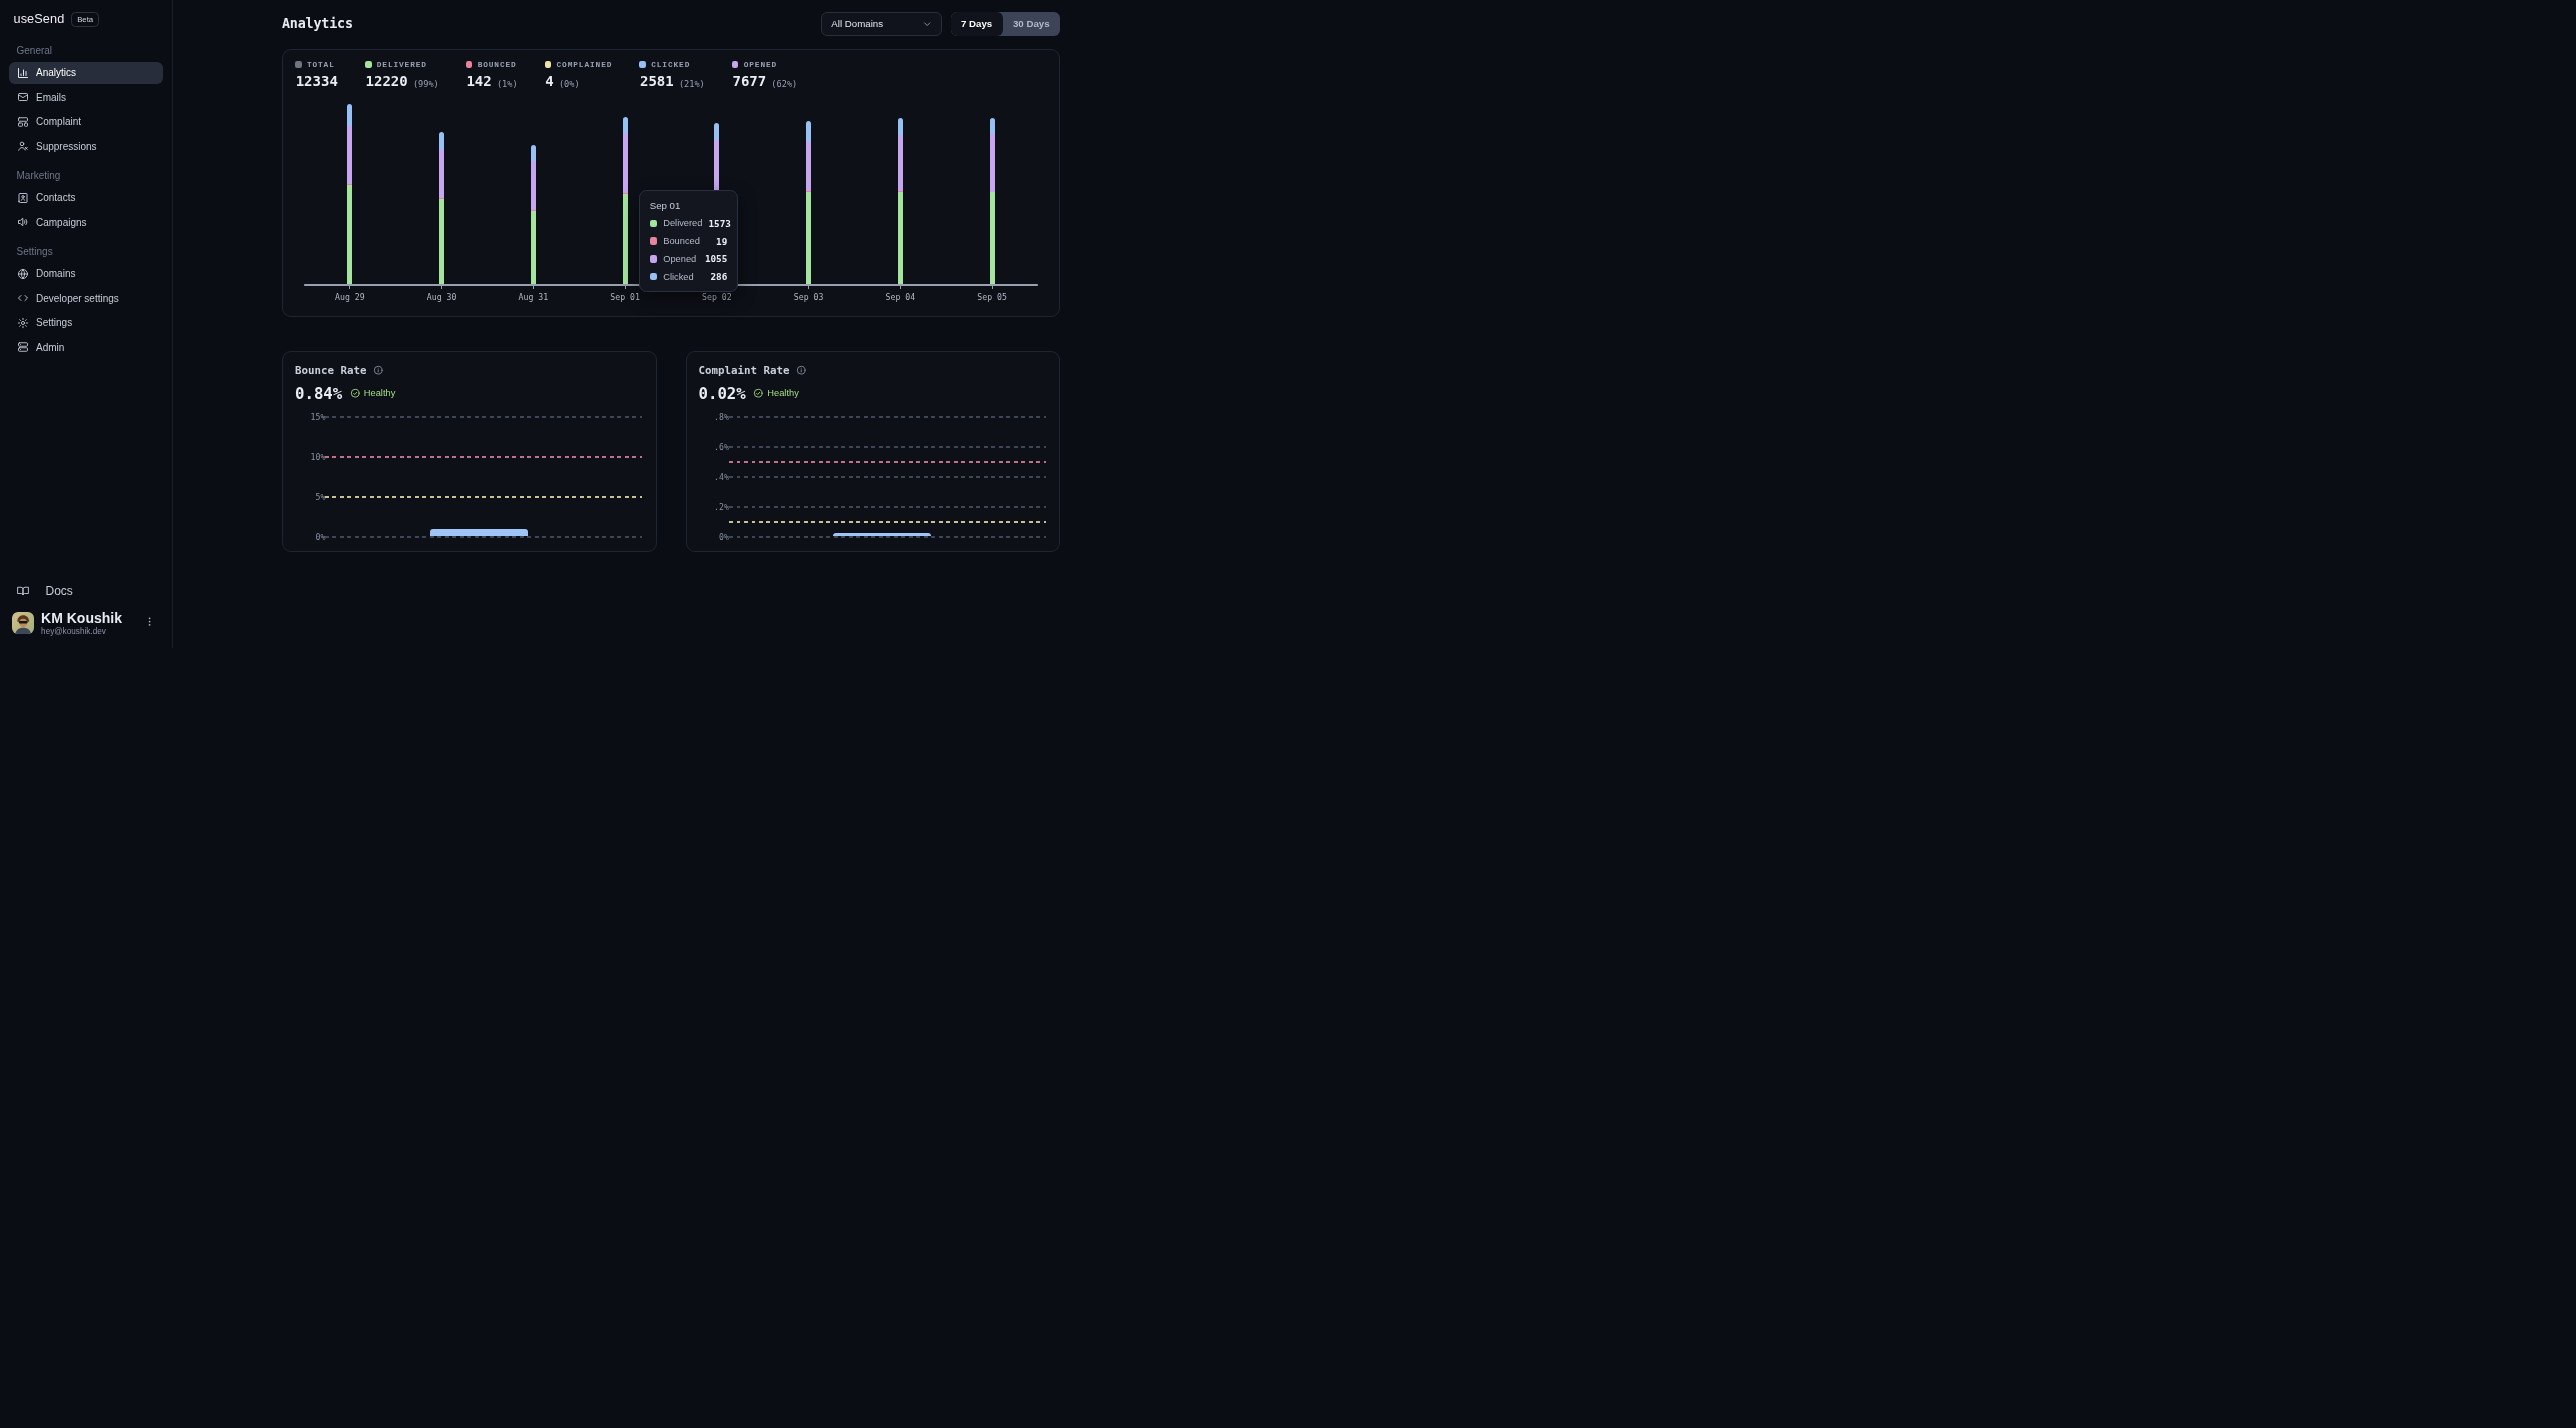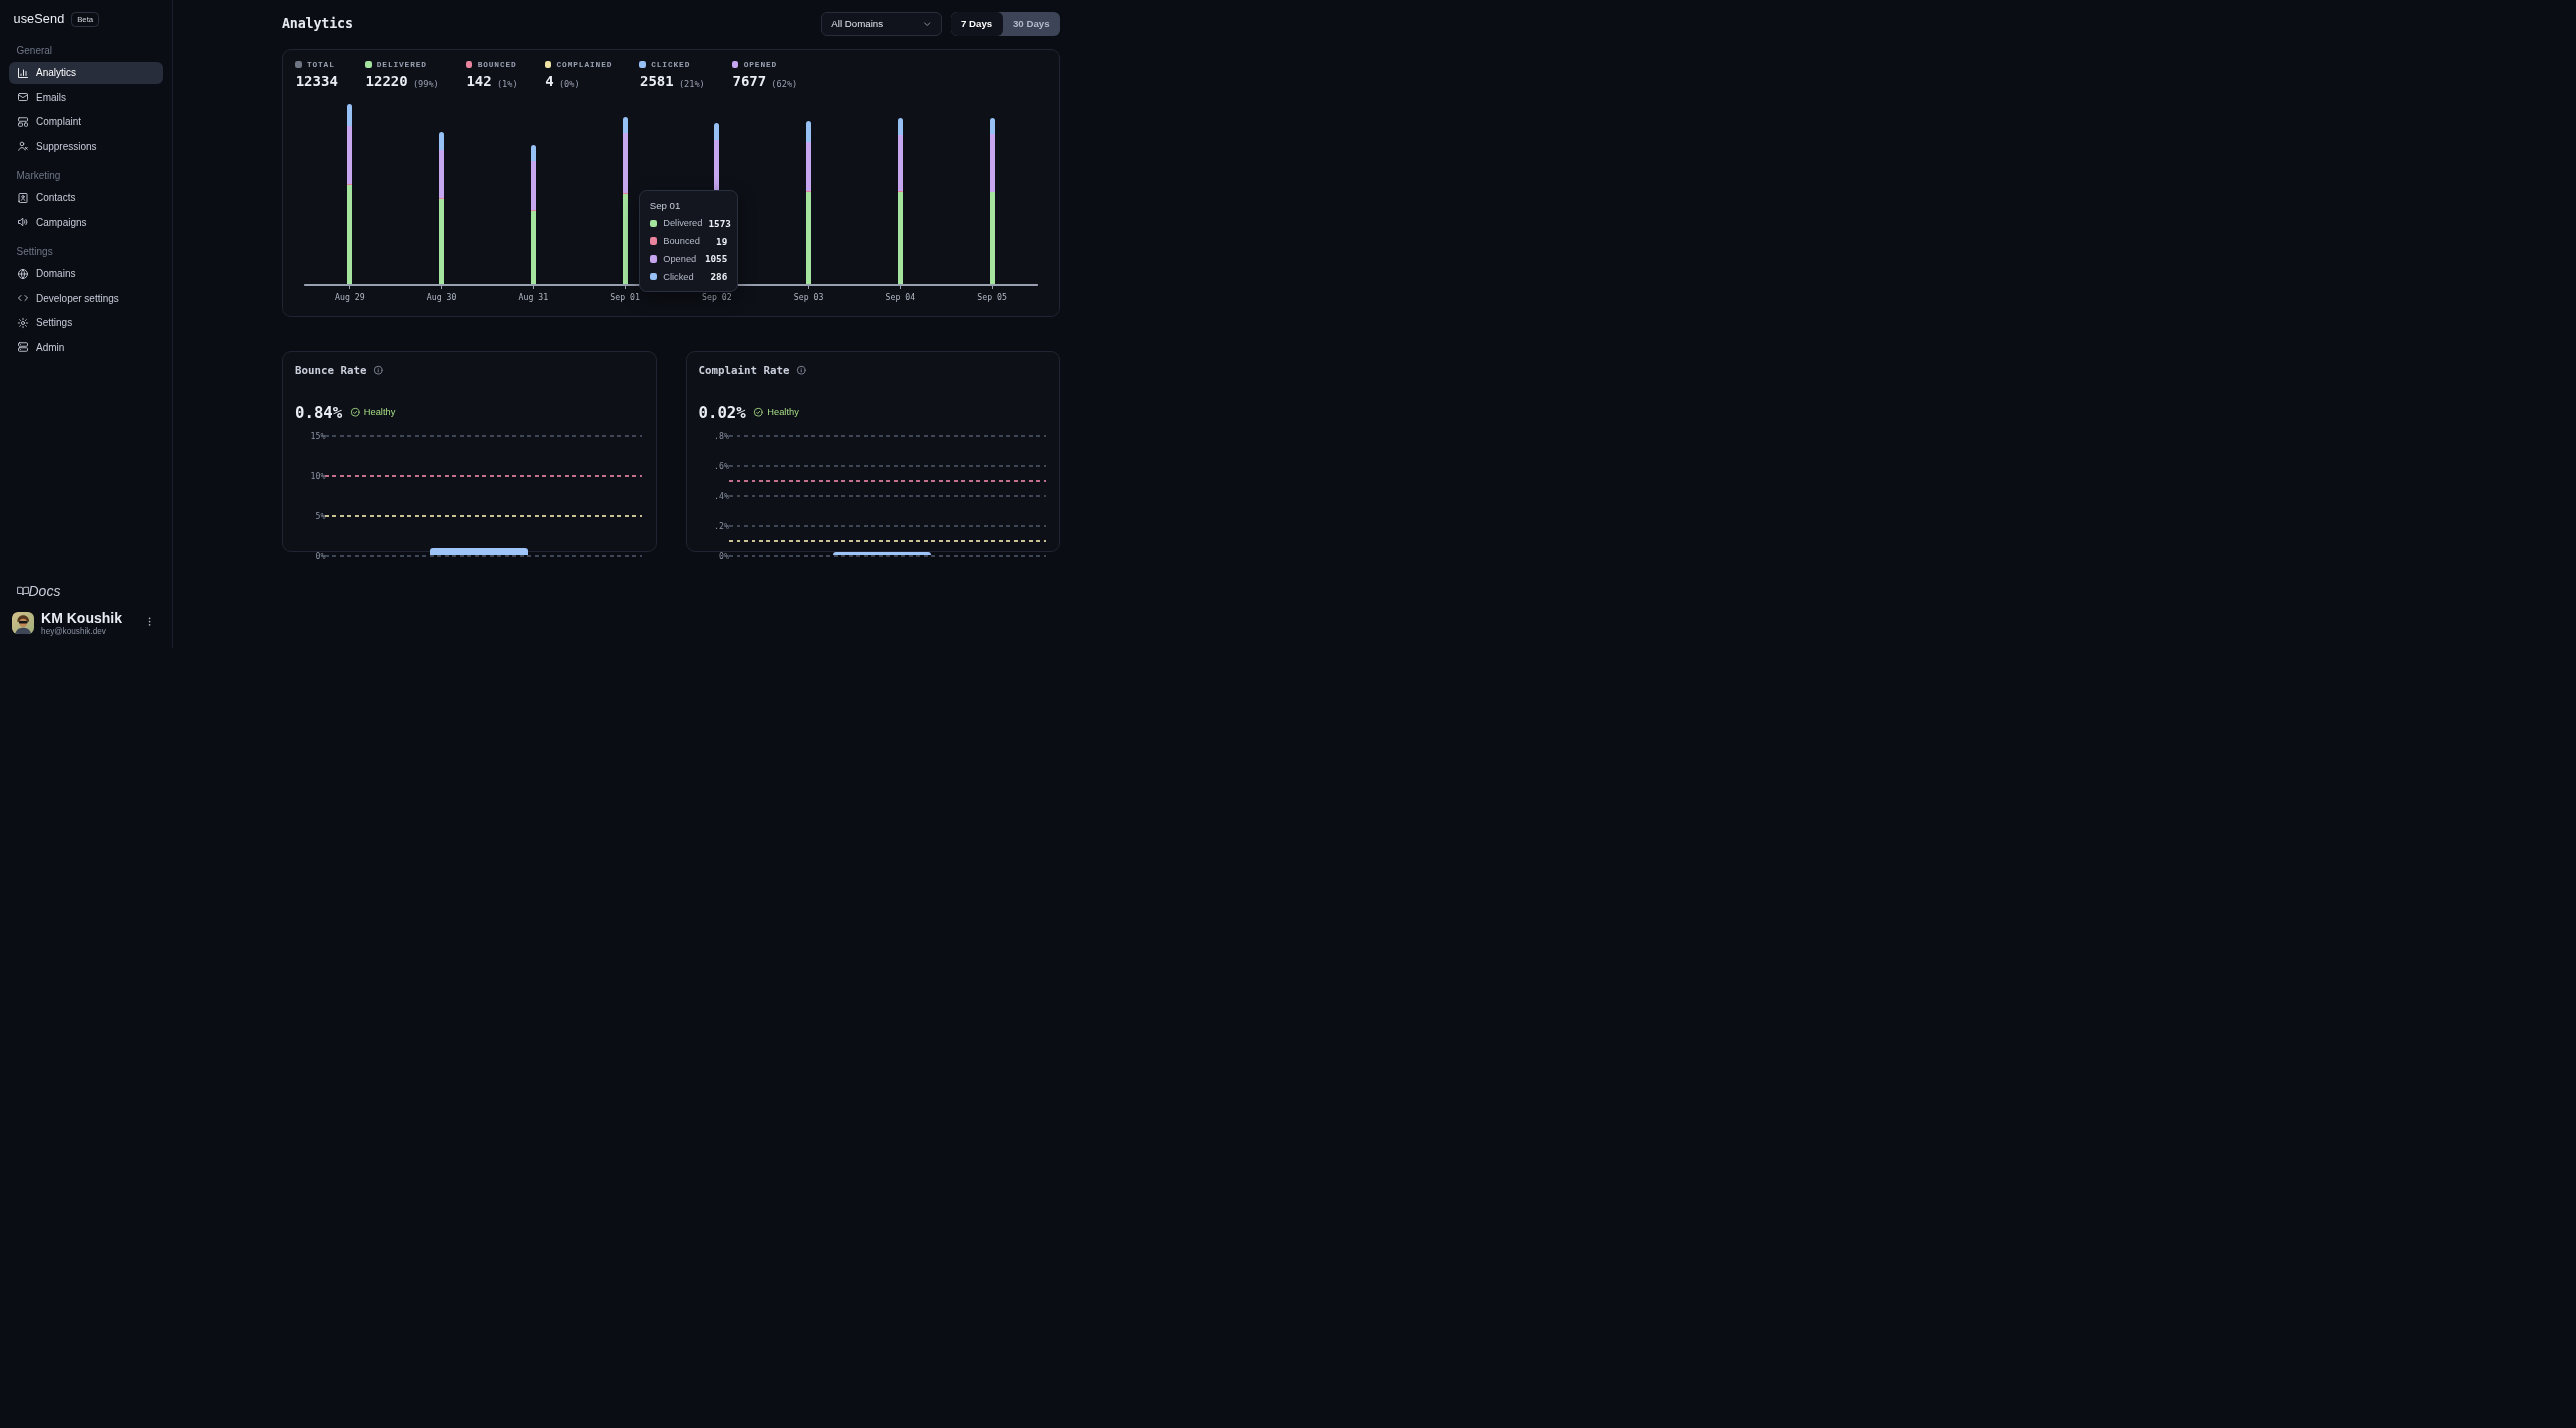--- a/index.html
+++ b/index.html
@@ -17,22 +17,22 @@
   .logo-row { display:flex; align-items:center; gap:6.7px; padding:3px 4.5px 0; }
   .logo { font-weight:400; font-size:12.7px; color:#eef0f5; letter-spacing:0.1px; }
   .badge { font-size:7.8px; color:#cfd5e0; border:0.7px solid #2c3340; border-radius:4.5px; padding:1.9px 5.2px; }
   .section-label { font-size:10px; color:#6d7586; margin:12.7px 7.5px 5.2px; }
   nav .section-label:first-child { margin-top:18.6px; }
   .side-item { display:flex; align-items:center; gap:7.5px; height:22.4px; padding:0 7.5px;
                border-radius:6px; font-size:10px; color:#c6cdd9; margin-bottom:2.2px; cursor:pointer; }
   .side-item.active { background:#272d3b; color:#ffffff; }
   .side-item svg, .docs-item svg { width:12px; height:12px; flex:0 0 12px; }
   .spacer { flex:1; }
-  .docs-item { display:flex; align-items:center; gap:0; height:22.4px; padding:0 7.5px;
-               border-radius:6px; font-size:14px; color:#c6cdd9; cursor:pointer;font-style:italic; }
+  .docs-item { display:flex; align-items:center; gap:17px; height:22.4px; padding:0 7.5px;
+               border-radius:6px; font-size:12px; color:#c6cdd9; cursor:pointer; }
   .user-row { display:flex; align-items:center; gap:6.7px; padding:7.5px 3px 1.5px; cursor:pointer; }
   .avatar { width:22.4px; height:22.4px; border-radius:6px; overflow:hidden; flex:0 0 22.4px; }
   .user-name { font-size:14px; font-weight:700; color:#e8ebf2; line-height:1.2; }
   .user-email { font-size:8.2px; color:#8b93a4; margin-top:0.7px; }
   .kebab { margin-left:auto; color:#aeb5c4; font-size:11.2px; padding:1.5px 4.5px; cursor:pointer; }
 
   
   main { flex:1; padding:10.4px 109px 0; }
   .topbar { display:flex; align-items:center; justify-content:space-between; height:27px; margin-bottom:12px; }
   h1 { font-family:"DejaVu Sans Mono", monospace; font-weight:700; font-size:13.4px; letter-spacing:-0.2px; }
@@ -78,21 +78,21 @@
   .tt-row { display:flex; align-items:center; gap:6px; margin-top:6.7px; font-size:9.3px; }
   .tt-dot { width:7.5px; height:7.5px; border-radius:2.2px; flex:0 0 7.5px; }
   .tt-label { color:#b4bbc8; }
   .tt-val { margin-left:auto; font-family:"DejaVu Sans Mono", monospace; font-weight:600; font-size:9.3px; color:#eaedf4; }
 
   .cards-row { display:flex; gap:29px; margin-top:34px; }
   .rate { flex:1; padding:12px; height:201px; }
   .rate-title { display:flex; align-items:center; gap:6px; font-family:"DejaVu Sans Mono", monospace;
                 font-weight:600; font-size:10.8px; color:#c9cfdb; }
   .rate-title svg { width:10.4px; height:10.4px; color:#8a92a3; cursor:pointer; }
-  .rate-value-row { display:flex; align-items:center; gap:7.5px; margin-top:26px; }
+  .rate-value-row { display:flex; align-items:center; gap:7.5px; margin-top:7px; }
   .rate-value { font-family:"DejaVu Sans Mono", monospace; font-weight:700; font-size:15.7px; color:#eaedf4; }
   .healthy { display:flex; align-items:center; gap:3.7px; color:#a8df87; font-size:9.3px; }
   .healthy svg { width:10.4px; height:10.4px; }
   .rate-chart { position:relative; margin-top:13.4px; height:125px; }
   .gridlabel { position:absolute; left:8px; width:22.4px; text-align:right;
                font-family:"DejaVu Sans Mono", monospace; font-size:8.2px; color:#8890a1;
                transform:translateY(-4.5px); }
   .lines { position:absolute; left:30px; right:1.5px; top:0; height:120px; }
   .gline { position:absolute; left:0; right:0; height:1.5px;
            background:repeating-linear-gradient(90deg, var(--c) 0 3.7px, transparent 3.7px 7.5px); }

